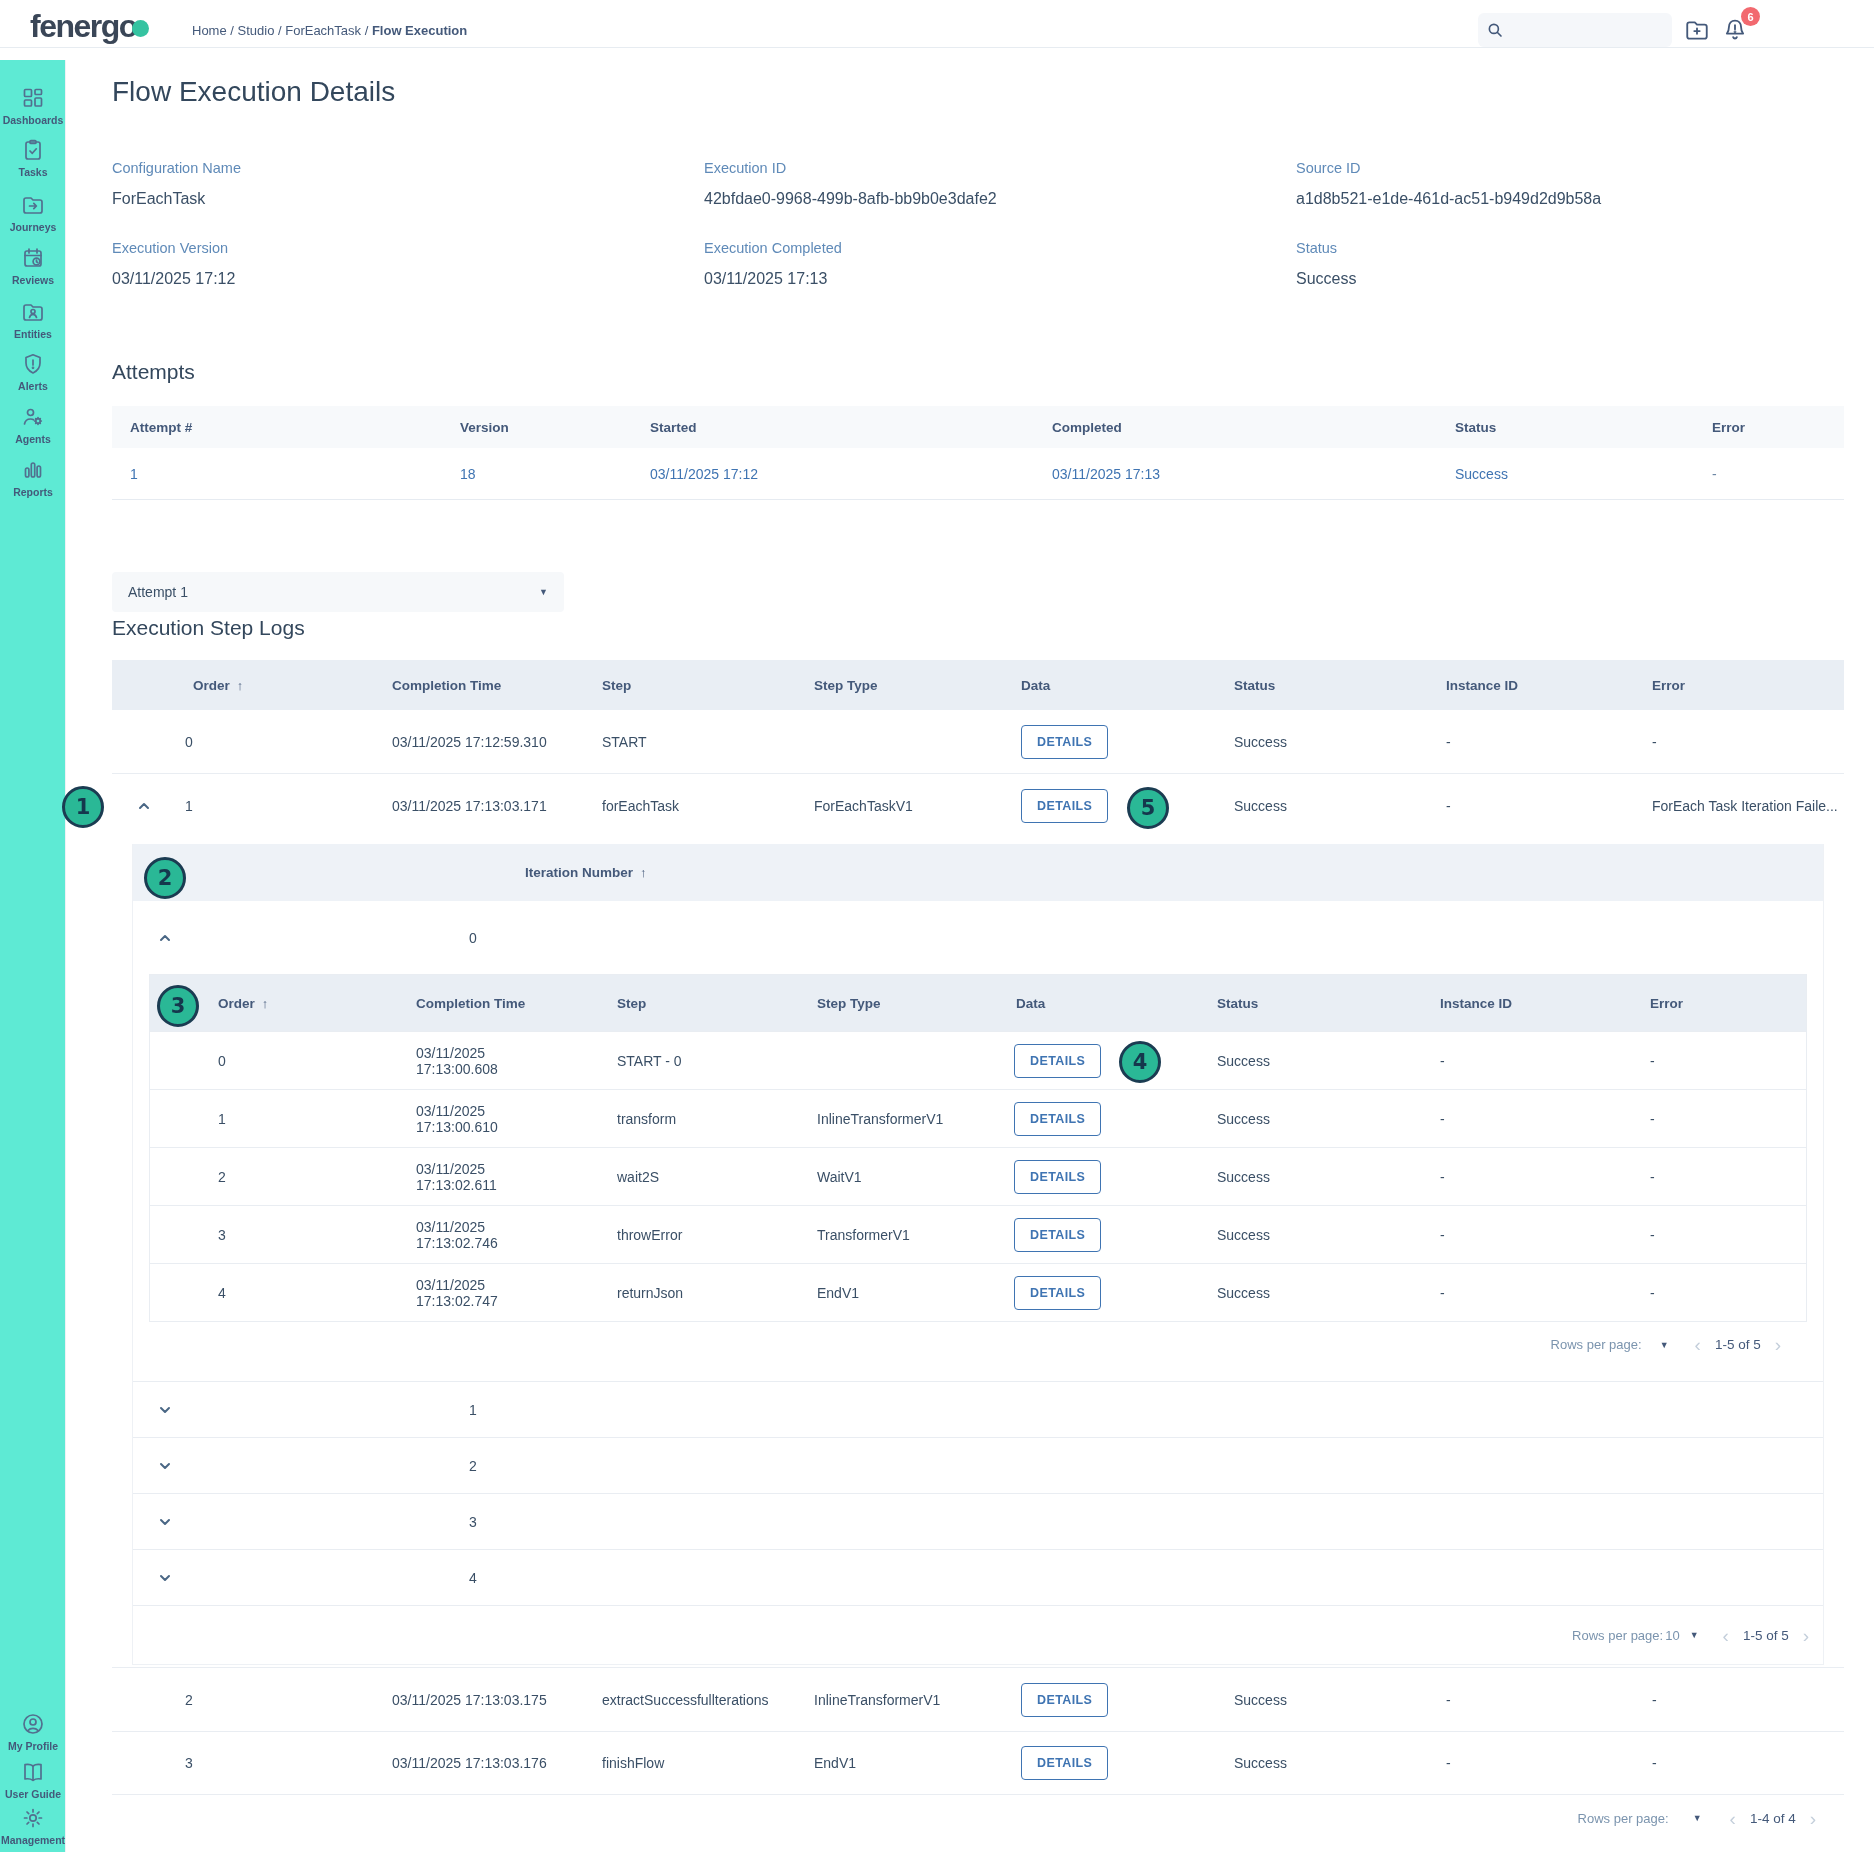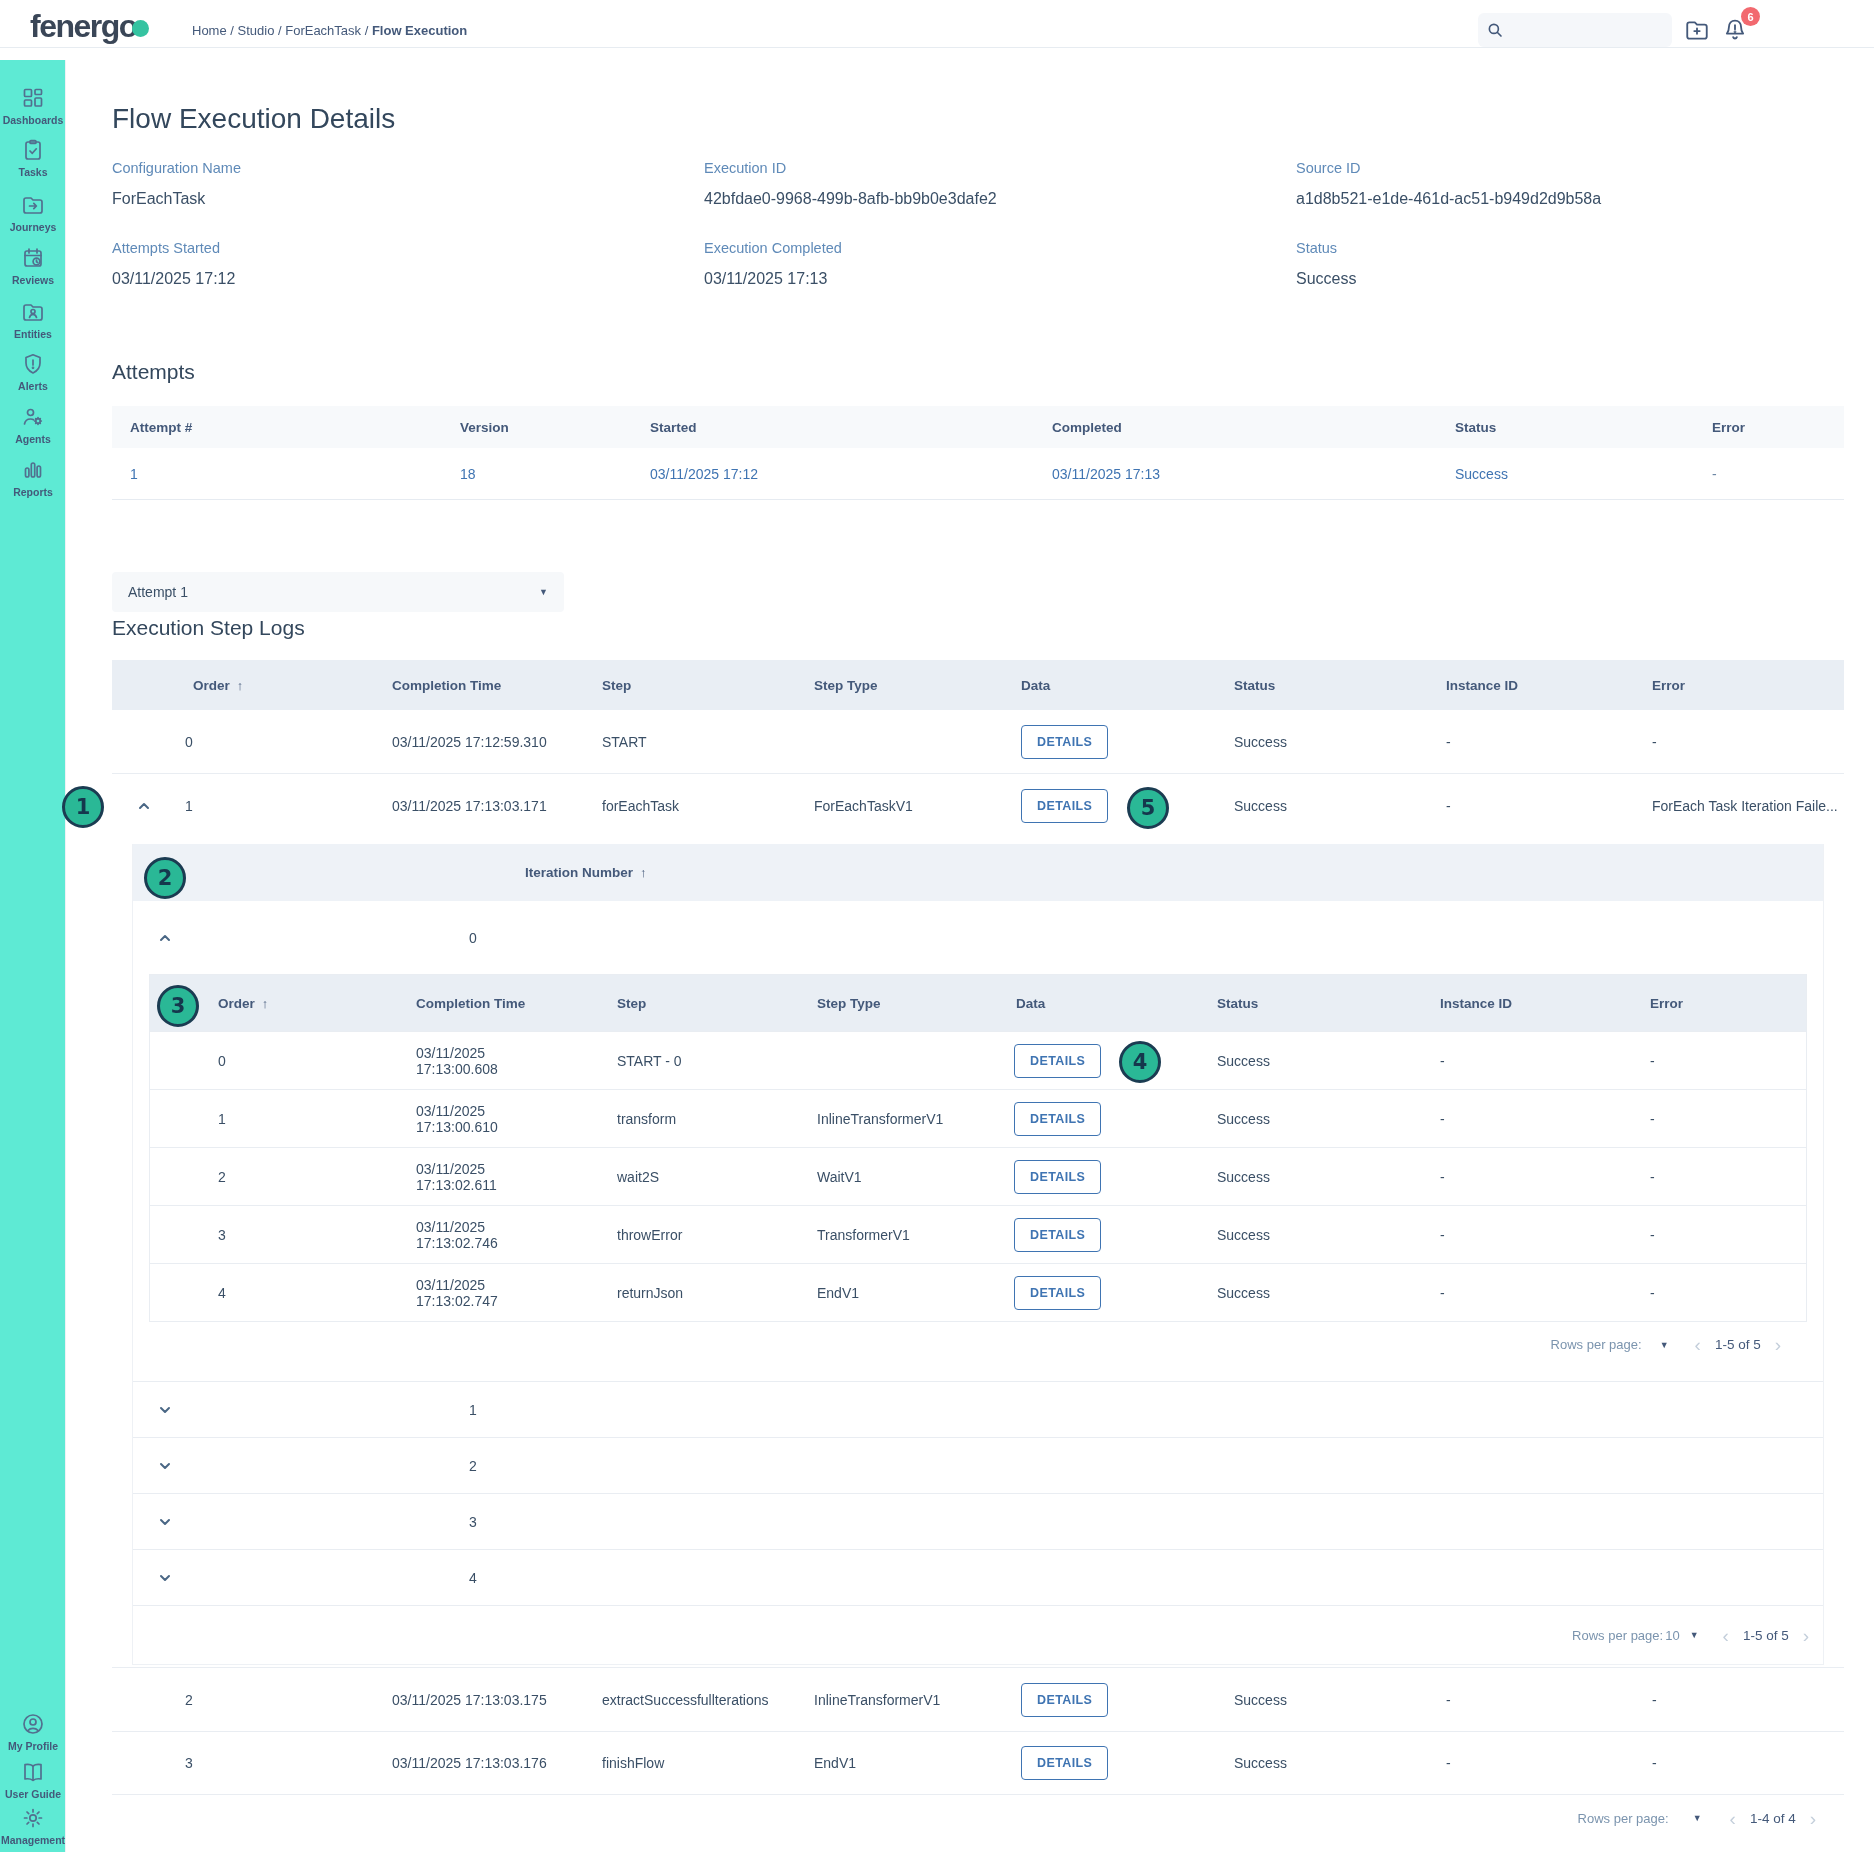--- a/index.html
+++ b/index.html
@@ -18,21 +18,21 @@
   .searchbox input{border:none;outline:none;background:transparent;flex:1;min-width:0;font-size:13px;color:#3a4f66;margin-left:6px;}
   .tool-btn{position:absolute;top:17px;background:none;border:none;color:#44597a;cursor:pointer;}
   .badge{position:absolute;left:1741px;top:7px;width:19px;height:19px;border-radius:50%;background:#f2696f;color:#fff;font-size:11px;font-weight:700;display:flex;align-items:center;justify-content:center;z-index:7;}
 
   
   .sidebar{position:absolute;top:60px;left:0;bottom:0;width:66px;background:#5eead4;border-right:1px solid #eef1f5;z-index:5;}
   .side-item{position:absolute;left:0;width:66px;display:flex;flex-direction:column;align-items:center;color:#52708f;cursor:pointer;}
   .side-item .lbl{font-size:10.5px;font-weight:600;color:#44597a;margin-top:4px;}
 
   
-  .h1{position:absolute;left:112px;top:103px;font-size:28px;font-weight:500;color:#33475c;}
+  .h1{position:absolute;left:112px;top:76px;font-size:28px;font-weight:500;color:#33475c;}
   .fields{position:absolute;left:112px;top:160px;width:1732px;display:grid;grid-template-columns:592px 592px 1fr;}
   .fld{margin-bottom:32px;}
   .fld .flabel{display:block;font-size:14.5px;color:#5f8ab8;}
   .fld .fvalue{display:block;font-size:16px;color:#3a4f66;margin-top:14px;}
 
   .h2{position:absolute;left:112px;font-size:21px;font-weight:500;color:#33475c;}
   .h2-attempts{top:360px;} .h2-esl{top:616px;}
 
   .attempts{position:absolute;left:112px;top:406px;width:1732px;font-size:14px;}
   .grid-attempts{display:grid;grid-template-columns:330px 190px 402px 403px 257px 1fr;align-items:center;}
@@ -217,21 +217,21 @@
     </div>
   <div class="fld">
       <span class="flabel">Execution ID</span>
       <span class="fvalue">42bfdae0-9968-499b-8afb-bb9b0e3dafe2</span>
     </div>
   <div class="fld">
       <span class="flabel">Source ID</span>
       <span class="fvalue">a1d8b521-e1de-461d-ac51-b949d2d9b58a</span>
     </div>
   <div class="fld">
-      <span class="flabel">Attempts Started</span>
+      <span class="flabel">Execution Version</span>
       <span class="fvalue">03/11/2025 17:12</span>
     </div>
   <div class="fld">
       <span class="flabel">Execution Completed</span>
       <span class="fvalue">03/11/2025 17:13</span>
     </div>
   <div class="fld">
       <span class="flabel">Status</span>
       <span class="fvalue">Success</span>
     </div>

